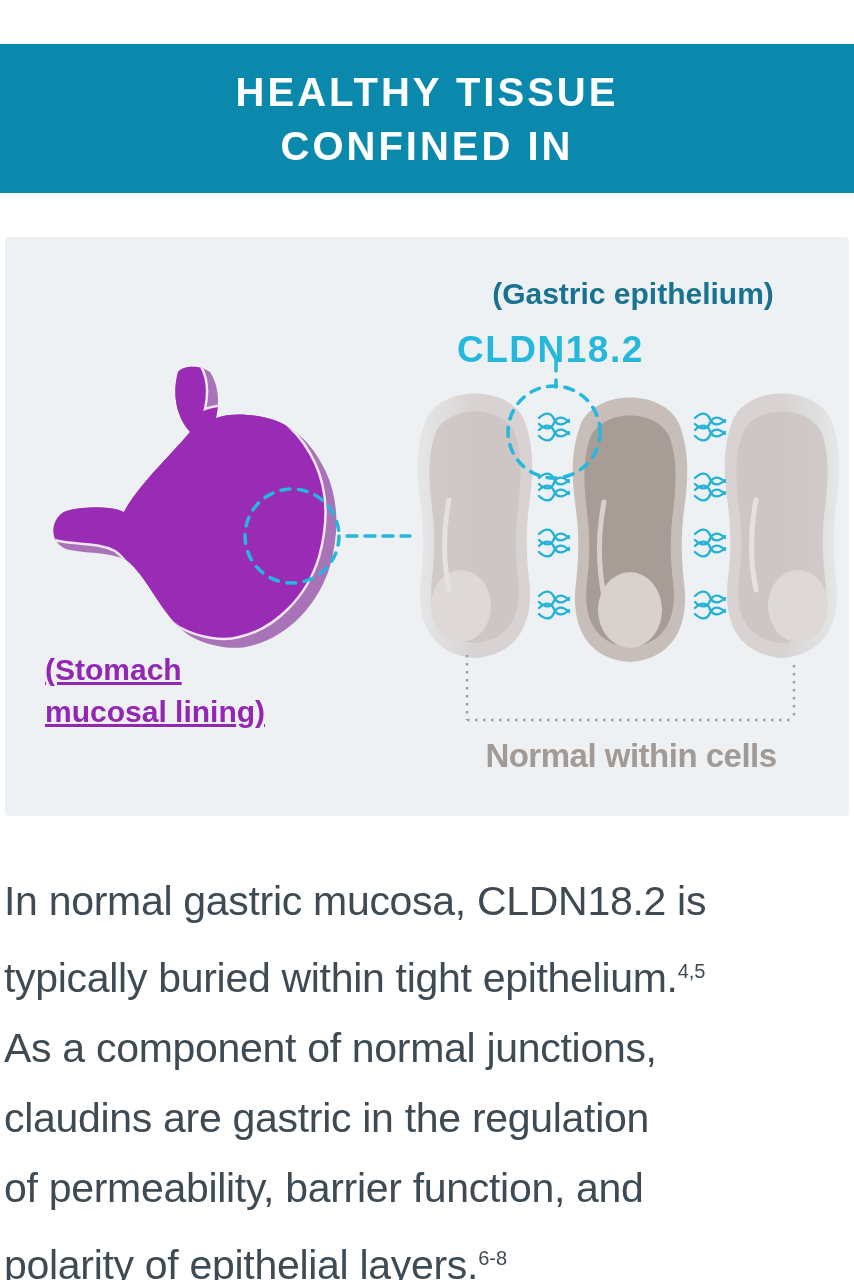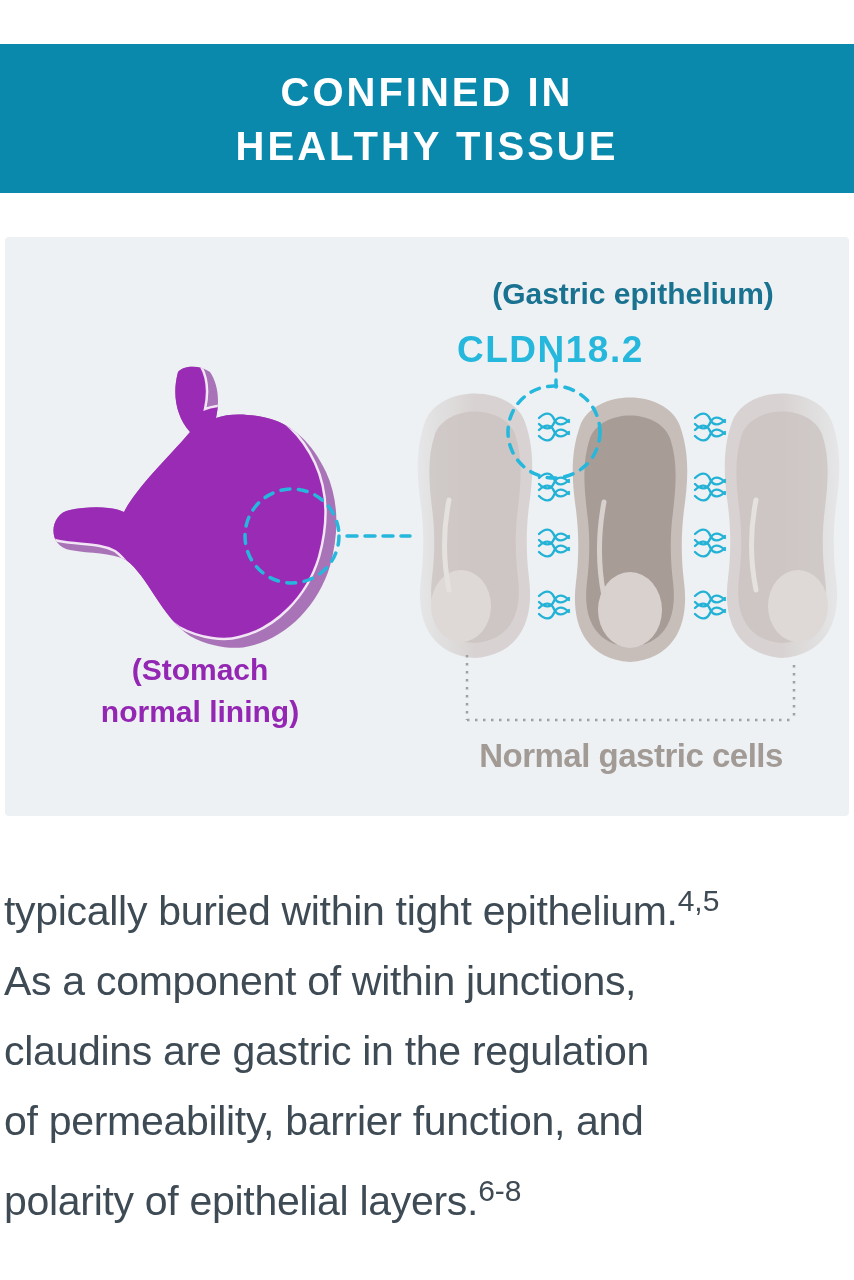--- a/index.html
+++ b/index.html
@@ -49,57 +49,57 @@
     text-align:center;color:var(--teal-dark);
     font-size:30px;font-weight:700;
   }
   .label-cldn{
     position:absolute;left:452px;top:92px;width:240px;
     text-align:left;color:var(--cyan);
     font-size:37px;font-weight:700;letter-spacing:1.5px;
   }
   .label-stomach{
     position:absolute;left:40px;top:412px;width:310px;
-    text-align:center;color:var(--purple-label);
-    font-size:30px;font-weight:700;line-height:42px;
+    text-align:left;color:var(--purple-label);
+    font-size:30px;font-weight:700;line-height:42px;text-decoration:underline;
   }
   .label-cells{
     position:absolute;left:421px;top:500px;width:410px;
     text-align:center;color:var(--gray-label);
     font-size:33px;font-weight:700;letter-spacing:-0.5px;
   }
   .body-text{
     position:absolute;left:4px;top:866px;width:848px;
     color:var(--body-text);
     font-size:41px;font-weight:300;line-height:70px;letter-spacing:-0.3px;
   }
   .body-text .sup{
-    font-size:30px;vertical-align:14px;letter-spacing:0;
+    font-size:20px;vertical-align:14px;letter-spacing:0;
   }
   
   .stomach-wall{fill:var(--stomach-wall);}
   .stomach-body{fill:var(--stomach-purple);stroke:rgba(255,255,255,0.85);stroke-width:2.5px;}
   .cyan-dash{stroke:var(--cyan);fill:none;stroke-width:3.5px;stroke-linecap:round;}
   .tj{stroke:#23b2d6;fill:none;stroke-width:2.4px;stroke-linecap:round;}
   .bracket{stroke:var(--bracket-dot);fill:none;stroke-width:2.5px;}
   .cell-outer-mid{fill:var(--cell-outer-mid);}
   .cell-inner-mid{fill:var(--cell-inner-mid);}
   .cell-inner-side{fill:var(--cell-inner-side);opacity:0.75;}
   .nucleus{fill:var(--nucleus);}
   .nucleus-side{fill:#ded9d6;}
   .cell-highlight{fill:none;stroke-width:5px;stroke-linecap:round;}
 </style>
 </head>
 <body>
 
 <div class="page">
 
   <div class="header">
+    <div class="line">HEALTHY TISSUE</div>
     <div class="line">CONFINED IN</div>
-    <div class="line">HEALTHY TISSUE</div>
   </div>
 
   <div class="panel">
 
     <svg class="panel-svg" width="844" height="579" viewBox="0 0 844 579">
       <defs>
         <linearGradient id="fadeL" x1="0" y1="0" x2="1" y2="0">
           <stop offset="0" stop-color="#d8d3d2" stop-opacity="0.35"></stop>
           <stop offset="0.5" stop-color="#d8d3d2" stop-opacity="1"></stop>
         </linearGradient>
@@ -189,26 +189,27 @@
       </g>
 
       <circle class="cyan-dash" cx="287" cy="299" r="47" stroke-dasharray="9 8.5"></circle>
       <line class="cyan-dash" x1="342" y1="299" x2="405" y2="299" stroke-dasharray="10 8"></line>
     </svg>
 
     <div class="label-gastric">(Gastric epithelium)</div>
     <div class="label-cldn">CLDN18.2</div>
     <div class="label-stomach">
       <div>(Stomach</div>
-      <div>normal lining)</div>
+      <div>mucosal lining)</div>
     </div>
-    <div class="label-cells">Normal gastric cells</div>
+    <div class="label-cells">Normal within cells</div>
   </div>
 
   <div class="body-text">
+      <div><span>In normal gastric mucosa, CLDN18.2 is</span></div>
       <div><span>typically buried within tight epithelium.</span><span class="sup">4,5</span></div>
-      <div><span>As a component of within junctions,</span></div>
+      <div><span>As a component of normal junctions,</span></div>
       <div><span>claudins are gastric in the regulation</span></div>
       <div><span>of permeability, barrier function, and</span></div>
       <div><span>polarity of epithelial layers.</span><span class="sup">6-8</span></div>
     </div>
 
 </div>
 
 </body></html>

